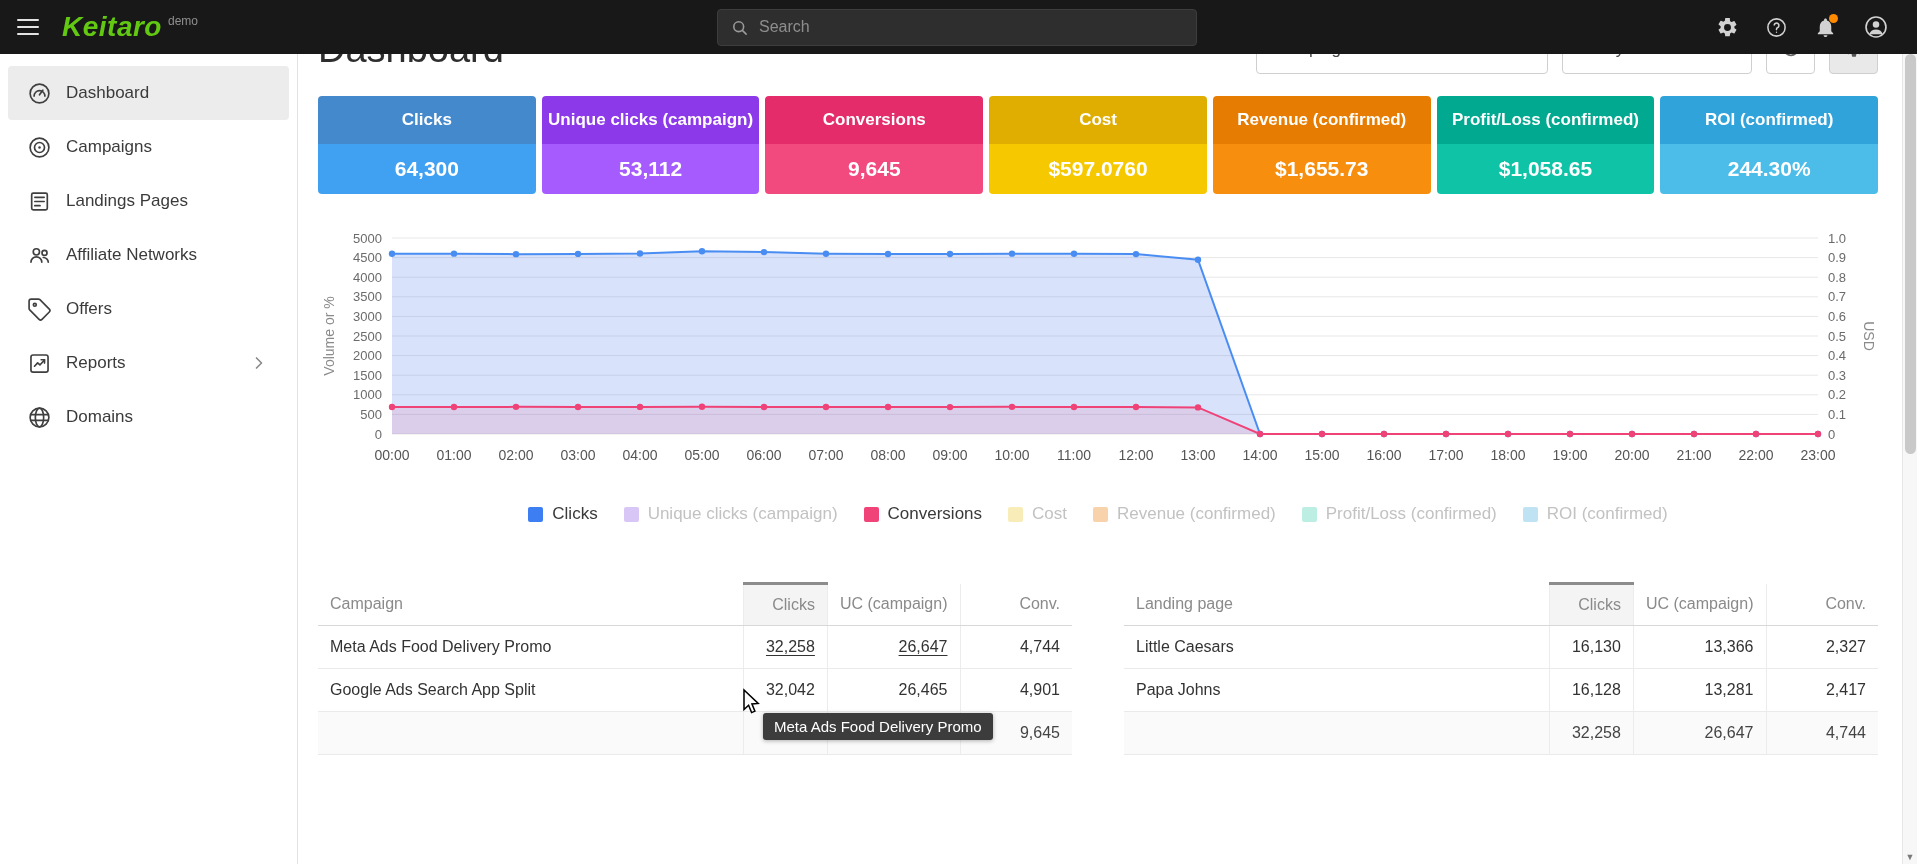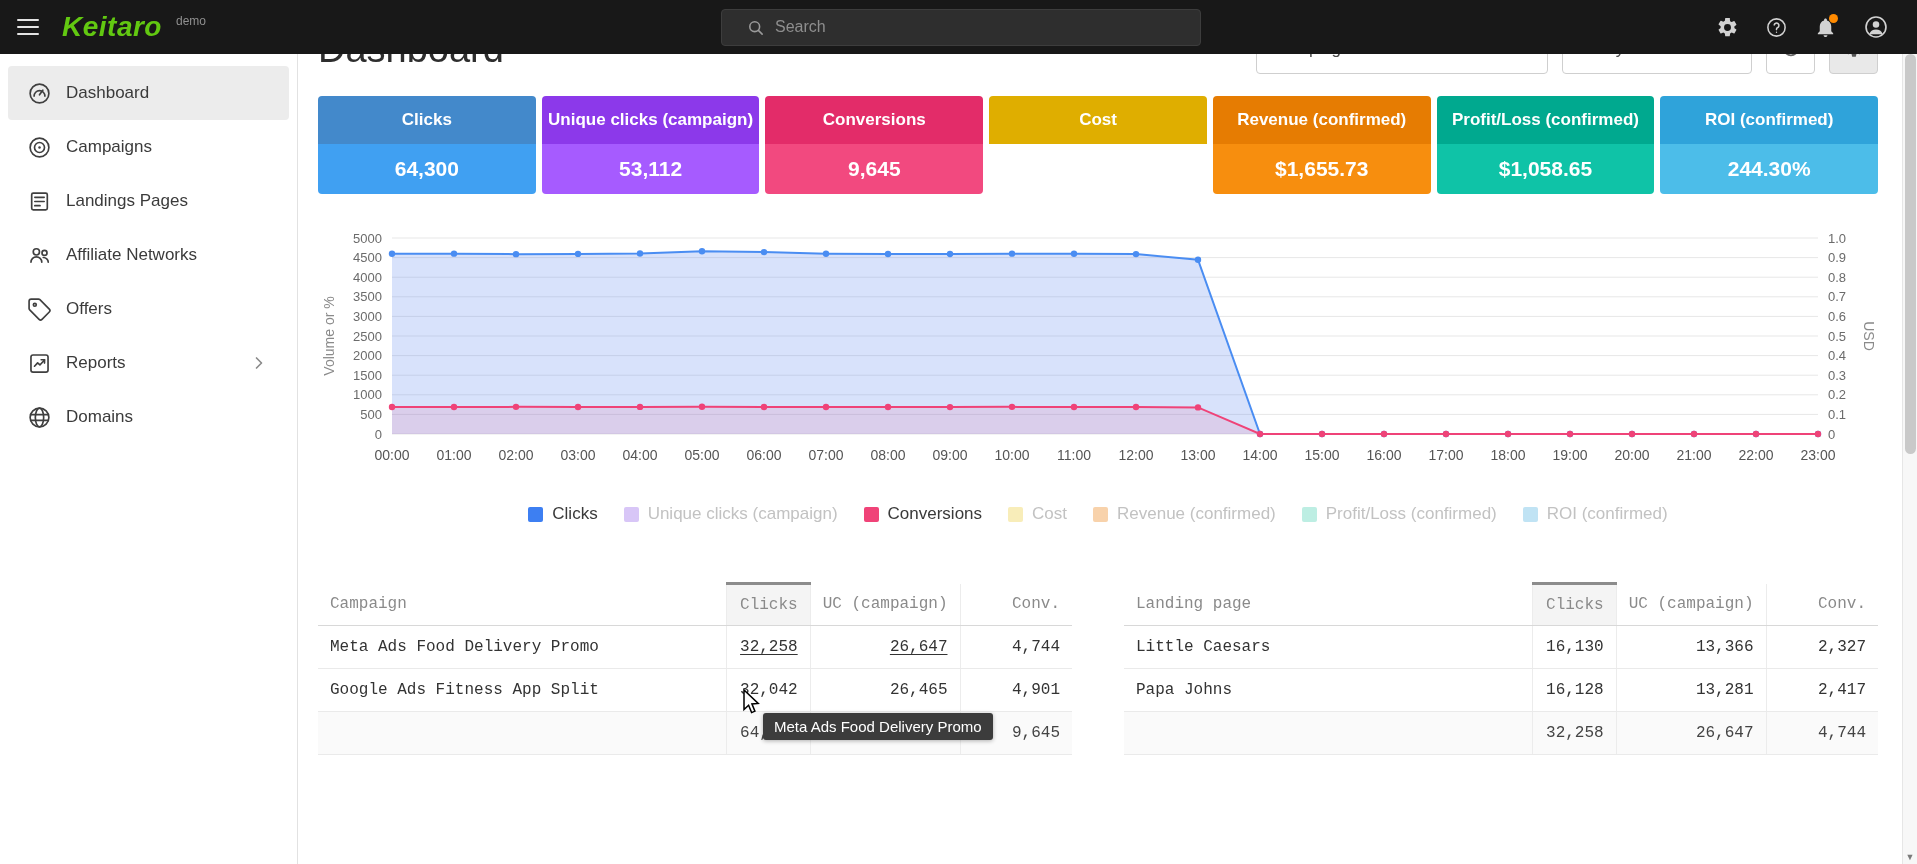--- a/index.html
+++ b/index.html
@@ -7,24 +7,24 @@
     font-family:"Liberation Sans", sans-serif; }
 
   
   .topbar { position:fixed; top:0; left:0; width:100%; height:54px; background:#181818;
     display:flex; align-items:center; z-index:60; }
   .hamburger { width:56px; height:54px; display:flex; flex-direction:column; justify-content:center;
     align-items:center; gap:5px; cursor:pointer; background:none; border:none; }
   .hamburger span { display:block; width:22px; height:2px; background:#e3e3e3; border-radius:1px; }
   .logo { display:flex; align-items:flex-start; margin-left:6px; cursor:pointer; }
   .logo-text { font-size:28px; font-weight:bold; letter-spacing:.5px; color:#62c811; line-height:30px;font-style:italic; }
-  .logo-badge { font-size:12px; color:#8f8f8f; margin-left:14px; margin-top:2px; }
+  .logo-badge { font-size:12px; color:#8f8f8f; margin-left:6px; margin-top:2px; }
   .topbar-center { flex:1; display:flex; justify-content:center; }
   .search { width:480px; height:37px; background:#2e2e2e; border:1px solid #3d3d3d; border-radius:4px;
-    display:flex; align-items:center; padding:0 24px; }
+    display:flex; align-items:center; padding:0 12px; }
   .search-input { flex:1; background:transparent; border:none; outline:none; color:#ddd;
     font-size:16px; margin-left:10px; font-family:"Liberation Sans",sans-serif; }
   .search-input::placeholder { color:#8e8e8e; }
   .topbar-actions { display:flex; align-items:center; gap:26px; padding-right:28px; }
   .tb-btn { background:none; border:none; cursor:pointer; position:relative; display:flex; align-items:center; }
   .notif-dot { position:absolute; top:-2px; right:-1px; width:9px; height:9px; border-radius:50%;
     background:#ff8a00; }
 
   
   .sidebar { position:fixed; top:54px; left:0; width:298px; bottom:0; background:#fff;
@@ -64,21 +64,21 @@
   
   .legend { margin-top:24px; display:flex; justify-content:center; align-items:center; gap:26px; }
   .legend-item { display:flex; align-items:center; cursor:pointer; }
   .legend-swatch { width:15px; height:15px; border-radius:2px; margin-right:9px; }
   .legend-label { font-size:17px; color:#3a3a3a; }
   .legend-item.inactive .legend-label { color:#c2c2c2; }
 
   
   .tables { margin-top:58px; display:flex; gap:52px; }
   .table-box { width:calc((100% - 52px)/2); }
-  .data-table { width:100%; border-collapse:collapse; font-size:16px;font-family:Liberation Mono, monospace; }
+  .data-table { width:100%; border-collapse:collapse; font-size:16px; }
   .data-table th { font-weight:400; color:#8a8a8a; padding:11px 12px; border-bottom:1px solid #d8d8d8;
     text-align:right; cursor:pointer; white-space:nowrap; }
   .data-table th.col-name { text-align:left; }
   .data-table th.sorted { border-top:3px solid #8c8c8c; background:#f4f4f4; }
   .data-table td { padding:12px 12px; border-bottom:1px solid #eaeaea; color:#333; text-align:right;
     white-space:nowrap; }
   .data-table td.col-name { text-align:left; }
   .data-table .vborder { border-left:1px solid #ececec; }
   .data-table th:nth-child(2), .data-table td:nth-child(2) { width:84px; }
   .data-table th:nth-child(3), .data-table td:nth-child(3) { width:132px; }
@@ -293,20 +293,21 @@
       <div class="metric-card">
       <div class="mc-head" style="background:#8c39ea">Unique clicks (campaign)</div>
       <div class="mc-body" style="background:#a65bff">53,112</div>
     </div>
       <div class="metric-card">
       <div class="mc-head" style="background:#e32c69">Conversions</div>
       <div class="mc-body" style="background:#f2497f">9,645</div>
     </div>
       <div class="metric-card">
       <div class="mc-head" style="background:#dfae00">Cost</div>
+      <div class="mc-body" style="background:#f6c800">$597.0760</div>
     </div>
       <div class="metric-card">
       <div class="mc-head" style="background:#e67c02">Revenue (confirmed)</div>
       <div class="mc-body" style="background:#f78e0e">$1,655.73</div>
     </div>
       <div class="metric-card">
       <div class="mc-head" style="background:#00a98f">Profit/Loss (confirmed)</div>
       <div class="mc-body" style="background:#0fc3a7">$1,058.65</div>
     </div>
       <div class="metric-card">
@@ -474,21 +475,21 @@
             </tr>
           </thead>
           <tbody>
             <tr class="data-row">
       <td class="col-name">Meta Ads Food Delivery Promo</td>
       <td class="col-num vborder hov">32,258</td>
       <td class="col-num vborder hov">26,647</td>
       <td class="col-num vborder">4,744</td>
     </tr>
             <tr class="data-row">
-      <td class="col-name">Google Ads Fitness App Split</td>
+      <td class="col-name">Google Ads Search App Split</td>
       <td class="col-num vborder">32,042</td>
       <td class="col-num vborder">26,465</td>
       <td class="col-num vborder">4,901</td>
     </tr>
           </tbody>
           <tfoot>
             <tr class="totals-row">
       <td class="col-name"></td>
       <td class="col-num vborder">64,300</td>
       <td class="col-num vborder">53,112</td>

